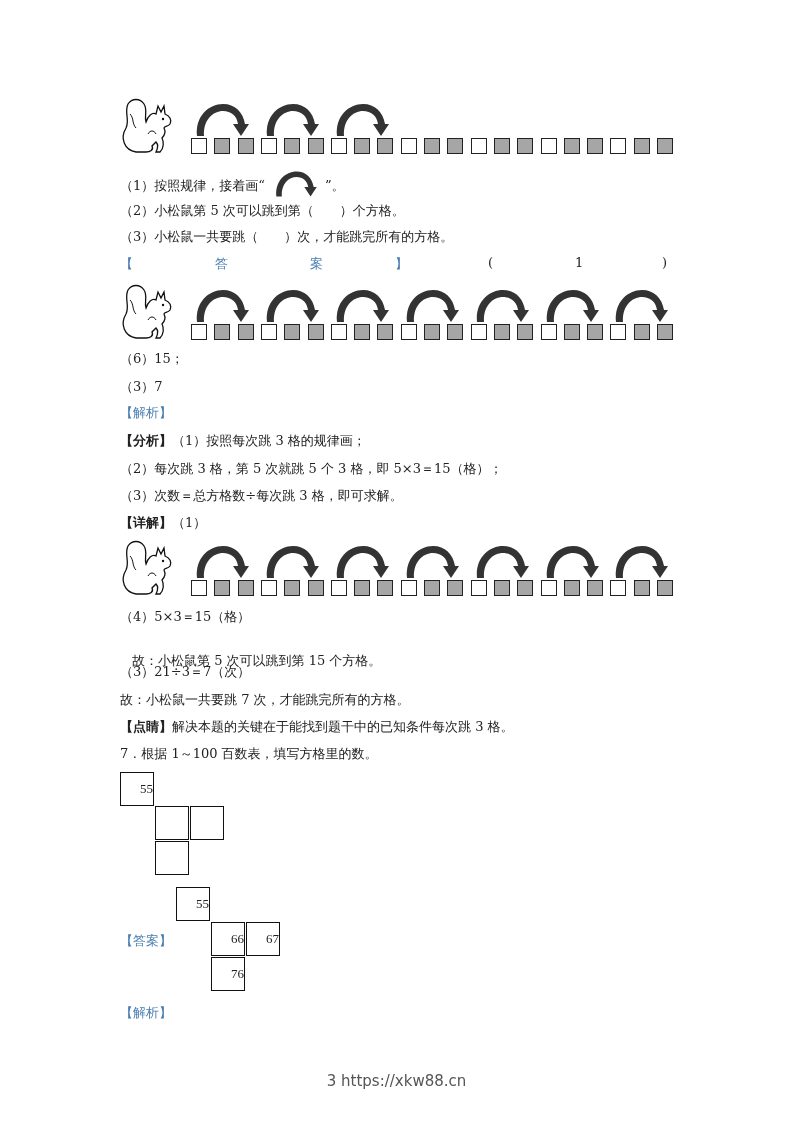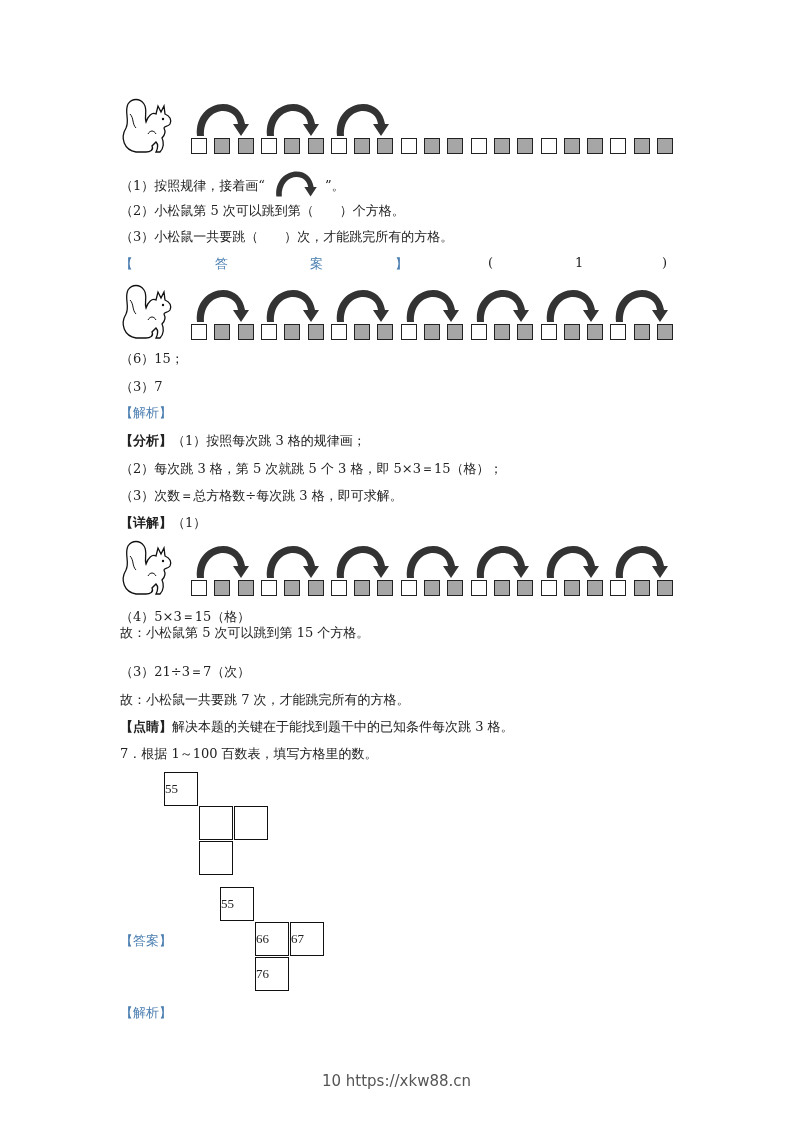--- a/index.html
+++ b/index.html
@@ -8,22 +8,22 @@
     .line { position:absolute; left:120px; white-space:nowrap; font-size:13px; line-height:18px; }
     .blue { color:#4a7eb0; }
     .bold { font-weight:bold; }
     .figure { position:absolute; left:118px; width:560px; height:62px; }
     .squirrel { position:absolute; left:0; top:0; width:58px; height:62px; }
     .squares { position:absolute; left:73px; bottom:2px; height:16px; width:490px; }
     .sq { position:absolute; top:0; width:14px; height:14px; border:1px solid #222; background:#fff; }
     .sq.g { background:#a6a6a6; }
     .arc { position:absolute; top:6px; width:60px; height:36px; }
     .grid-cell { position:absolute; width:34px; height:34px; border:1.3px solid #111;
-                 box-sizing:border-box; text-align:left; line-height:32px; font-size:13px;
-                 font-family:"Liberation Serif",serif;margin-left:44px; }
+                 box-sizing:border-box; text-align:right; line-height:32px; font-size:13px;
+                 font-family:"Liberation Serif",serif; }
     .ans-header { position:absolute; top:255px; left:120px; width:548px; height:18px; font-size:13px; }
     .ans-header span { position:absolute; top:0; }
     .footer { position:absolute; top:1072px; left:0; width:793px; text-align:center;
               font-family:"DejaVu Sans","Liberation Sans",sans-serif; color:#555; font-size:15px; }
   </style>
 </head>
 <body>
 
 <svg width="0" height="0" style="position:absolute">
   <defs>
@@ -197,32 +197,32 @@
     </svg>
     <svg class="arc" viewBox="0 0 60 36" style="left: 422.5px; top: 8px;">
       <use href="#arrow-shape"></use>
     </svg>
     <svg class="arc" viewBox="0 0 60 36" style="left: 492.4px; top: 8px;">
       <use href="#arrow-shape"></use>
     </svg>
   </div>
 
 <div class="line" style="top:608px;">（4）5×3＝15（格）</div>
-<div class="line" style="top:624px;">故：小松鼠第 5 次可以跳到第 15 个方格。</div>
+<div class="line" style="top:652px;margin-left:12px;">故：小松鼠第 5 次可以跳到第 15 个方格。</div>
 <div class="line" style="top:663px;">（3）21÷3＝7（次）</div>
 <div class="line" style="top:691px;">故：小松鼠一共要跳 7 次，才能跳完所有的方格。</div>
 <div class="line" style="top:718px;"><span class="bold">【点睛】</span><span>解决本题的关键在于能找到题干中的已知条件每次跳 3 格。</span></div>
 <div class="line" style="top:745px;">7．根据 1～100 百数表，填写方格里的数。</div>
 
 <div class="grid-cell" style="left:120px;top:772px;">55</div>
 <div class="grid-cell" style="left:155px;top:806px;"></div>
 <div class="grid-cell" style="left:190px;top:806px;"></div>
 <div class="grid-cell" style="left:155px;top:841px;"></div>
 
 <div class="line blue" style="top:932px;">【答案】</div>
 <div class="grid-cell" style="left:176px;top:887px;">55</div>
 <div class="grid-cell" style="left:211px;top:922px;">66</div>
 <div class="grid-cell" style="left:246px;top:922px;">67</div>
 <div class="grid-cell" style="left:211px;top:957px;">76</div>
 
 <div class="line blue" style="top:1004px;">【解析】</div>
 
-<div class="footer">10 https://xkw88.cn</div>
+<div class="footer">3 https://xkw88.cn</div>
 
 </body></html>

